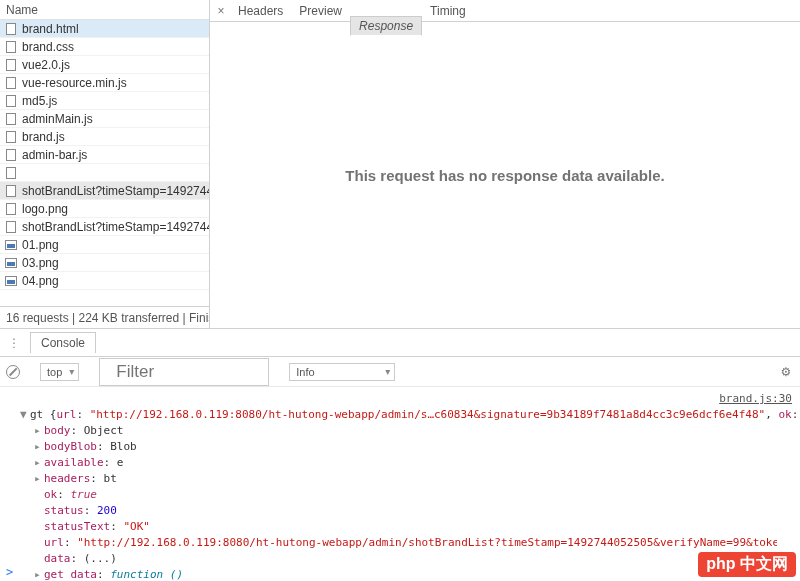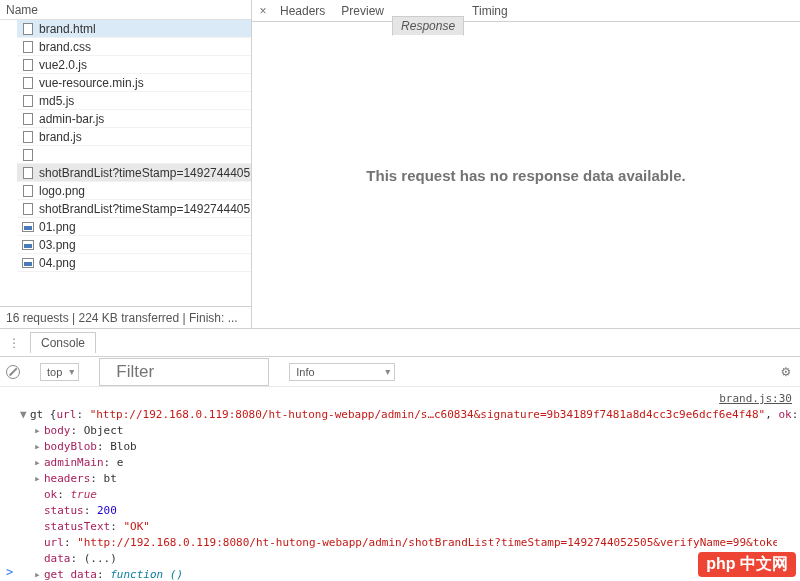--- a/index.html
+++ b/index.html
@@ -1,20 +1,20 @@
 <!DOCTYPE html>
 <html><head>
 <meta charset="utf-8">
 <style>
   * { box-sizing: border-box; margin: 0; padding: 0; }
   body { font-family: "Segoe UI", Arial, sans-serif; font-size: 12px; color: #333; background: #fff; width: 800px; height: 581px; overflow: hidden; position: relative; }
   .top { display: flex; height: 329px; border-bottom: 1px solid #d0d0d0; }
-  .left-panel { width: 252px; border-right: 1px solid #d0d0d0; display: flex; flex-direction: column; }
+  .left-panel { width: 210px; border-right: 1px solid #d0d0d0; display: flex; flex-direction: column; }
   .name-header { height: 20px; line-height: 20px; padding-left: 6px; border-bottom: 1px solid #e0e0e0; color: #555; }
-  .file-list { flex: 1; overflow: hidden; margin-left: 17px; }
+  .file-list { flex: 1; overflow: hidden; }
   .file-row { display: flex; align-items: center; height: 18px; padding-left: 4px; white-space: nowrap; overflow: hidden; border-bottom: 1px solid #f2f2f2; }
   .file-row.sel { background: #dbeaf7; }
   .file-row.hl { background: #e8e8e8; }
   .ficon { width: 14px; height: 14px; margin-right: 4px; display: flex; align-items: center; justify-content: center; flex-shrink: 0; }
   .doc-ic { width: 10px; height: 12px; border: 1px solid #888; background: #fff; }
   .img-ic { width: 12px; height: 10px; border: 1px solid #888; background: #fff; position: relative; }
   .img-ic::after { content: ""; position: absolute; left: 1px; bottom: 1px; width: 8px; height: 4px; background: #4a7ab8; }
   .status-bar { height: 22px; line-height: 22px; padding: 0 6px; border-top: 1px solid #d0d0d0; color: #555; white-space: nowrap; overflow: hidden; }
   .right-panel { flex: 1; display: flex; flex-direction: column; }
   .tabs { height: 22px; display: flex; align-items: center; border-bottom: 1px solid #d0d0d0; padding-left: 4px; gap: 2px; }
@@ -82,27 +82,33 @@
         <div class="file-row">
           <span class="ficon">
             <span class="doc-ic"></span>
           </span>
           <span>md5.js</span>
         </div>
         <div class="file-row">
           <span class="ficon">
             <span class="doc-ic"></span>
           </span>
+          <span>adminMain.js</span>
+        </div>
+        <div class="file-row">
+          <span class="ficon">
+            <span class="doc-ic"></span>
+          </span>
+          <span>brand.js</span>
+        </div>
+        <div class="file-row">
+          <span class="ficon">
+            <span class="doc-ic"></span>
+          </span>
           <span>admin-bar.js</span>
-        </div>
-        <div class="file-row">
-          <span class="ficon">
-            <span class="doc-ic"></span>
-          </span>
-          <span>brand.js</span>
         </div>
         <div class="file-row">
           <span class="ficon">
             <span class="doc-ic"></span>
           </span>
         </div>
         <div class="file-row hl">
           <span class="ficon">
             <span class="doc-ic"></span>
           </span>
@@ -164,21 +170,21 @@
 </div>
 
 <div class="console-out">
   <div class="src-link">brand.js:30</div>
   <div class="row indent1">
     <span class="tri">▼</span><span class="obj">gt {</span><span class="key">url</span>: <span class="str">"http://192.168.0.119:8080/ht-hutong-webapp/admin/s…c60834&amp;signature=9b34189f7481a8d4cc3c9e6dcf6e4f48"</span>, <span class="key">ok</span>: , : 
   </div>
   <div id="props-holder">
       <div class="row indent2"><span class="tri">▸</span><span class="key">body</span>: <span class="obj">Object</span></div>
       <div class="row indent2"><span class="tri">▸</span><span class="key">bodyBlob</span>: <span class="obj">Blob</span></div>
-      <div class="row indent2"><span class="tri">▸</span><span class="key">adminMain</span>: <span class="obj">e</span></div>
+      <div class="row indent2"><span class="tri">▸</span><span class="key">available</span>: <span class="obj">e</span></div>
       <div class="row indent2"><span class="tri">▸</span><span class="key">headers</span>: <span class="obj">bt</span></div>
       <div class="row indent2"><span class="tri"></span><span class="key">ok</span>: <span class="ok-true">true</span></div>
       <div class="row indent2"><span class="tri"></span><span class="key">status</span>: <span class="num">200</span></div>
       <div class="row indent2"><span class="tri"></span><span class="key">statusText</span>: <span class="str">"OK"</span></div>
     </div>
   <div class="row indent2">
     <span class="tri"></span><span class="key">url</span>: <span class="url-cut">"http://192.168.0.119:8080/ht-hutong-webapp/admin/shotBrandList?timeStamp=1492744052505&amp;verifyName=99&amp;token=a9afb986-47cb-41f5-b19</span>
   </div>
   <div class="row indent2">
     <span class="tri"></span><span class="key">data</span>: <span class="obj">(...)</span>

